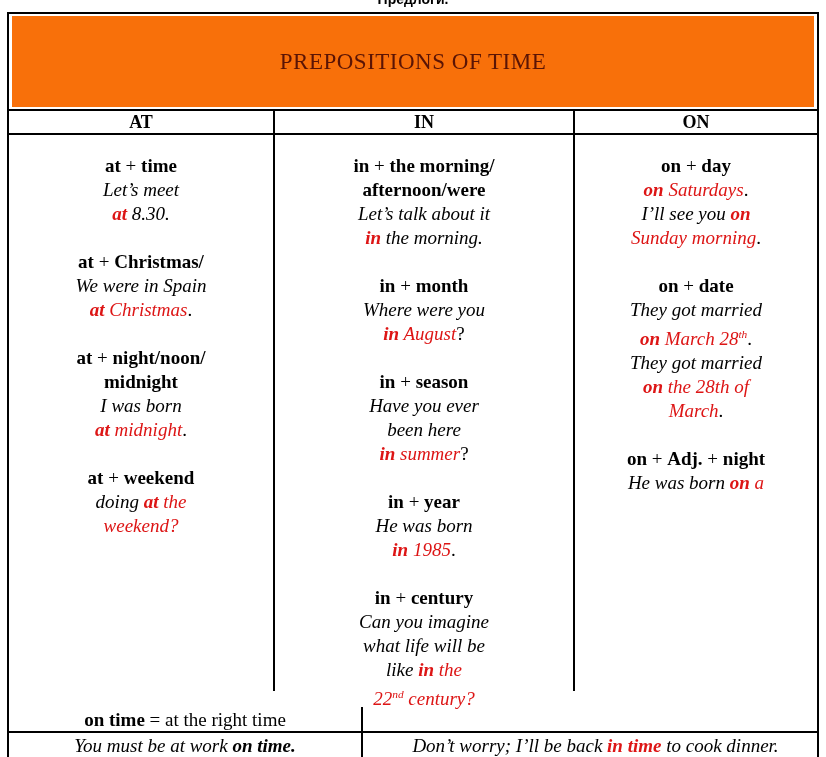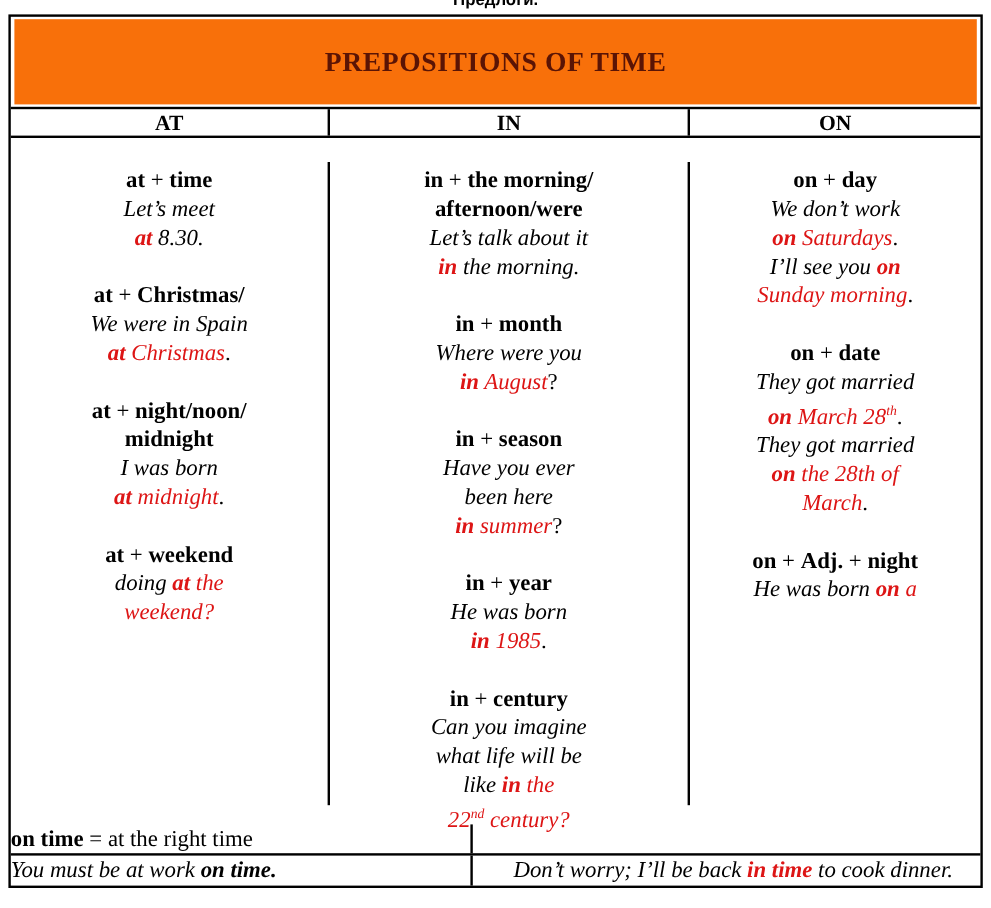--- a/index.html
+++ b/index.html
@@ -15,43 +15,43 @@
     font-family:"Liberation Serif","DejaVu Serif",serif; color:#000;
   }
   .top-label-clip { height:8px; overflow:hidden; text-align:center; margin-bottom:4px; }
   .top-label-clip span {
     display:inline-block; font-size:14px; line-height:18px; font-weight:bold;
     font-family:"Liberation Sans","DejaVu Sans",sans-serif;
     transform:translateY(-10px);
   }
   .gtable { width:812px; margin-left:7px; border:2px solid var(--line); background:#fff; }
   .banner-pad { padding:2px 3px; border-bottom:2px solid var(--line); }
-  .banner { background:var(--banner-bg); height:71px; display:flex; align-items:center; justify-content:center;font-weight:bold; }
+  .banner { background:var(--banner-bg); height:91px; display:flex; align-items:center; justify-content:center; }
   .banner span { color:var(--banner-text); font-size:23px; letter-spacing:0.5px; }
   .header-row { display:flex; border-bottom:2px solid var(--line); }
   .hcell { height:22px; line-height:22px; text-align:center; font-weight:bold; font-size:18px; }
   .c0 { width:266px; } .c1 { width:300px; } .c2 { flex:1; }
   .c0,.c1 { border-right:2px solid var(--line); }
   .main-row { display:flex; height:556px; }
-  .mcell { padding-top:4px; font-size:19px;margin-top:20px; }
+  .mcell { padding-top:19px; font-size:19px; }
   .mcell .line { line-height:24px; text-align:center; }
   .block { margin-bottom:24px; }
   .block:last-child { margin-bottom:0; }
   .r-b { font-weight:bold; }
   .r-i { font-style:italic; }
   .r-bi { font-weight:bold; font-style:italic; }
   .r-n { }
   .r-ri { color:var(--red); font-style:italic; }
   .r-rbi { color:var(--red); font-weight:bold; font-style:italic; }
   .r-sup { color:var(--red); font-style:italic; font-size:60%; vertical-align:super; }
   .spacer { height:16px; }
   .footer-row { display:flex; font-size:19px; }
   #footer-defs { border-bottom:2px solid var(--line); height:26px; line-height:26px; }
   #footer-exs { height:25px; line-height:25px;gap:11px; }
-  .f-left { width:385px; border-right:2px solid var(--line); text-align:left; }
+  .f-left { width:354px; border-right:2px solid var(--line); text-align:center; }
   .f-right { flex:1; text-align:center; }
 </style>
 </head>
 <body>
 
 <div class="page">
   <div class="top-label-clip">
     <span>Предлоги.</span>
   </div>
   <div class="gtable">
@@ -116,21 +116,20 @@
             <div class="line"><span class="run r-b">in</span><span class="run r-n"> + </span><span class="run r-b">century</span></div>
             <div class="line"><span class="run r-i">Can you imagine</span></div>
             <div class="line"><span class="run r-i">what life will be</span></div>
             <div class="line"><span class="run r-i">like </span><span class="run r-rbi">in</span><span class="run r-ri"> the</span></div>
             <div class="line"><span class="run r-ri">22</span><span class="run r-sup">nd</span><span class="run r-ri"> century?</span></div>
           </div>
         </div>
         <div class="mcell c2">
           <div class="block">
             <div class="line"><span class="run r-b">on</span><span class="run r-n"> + </span><span class="run r-b">day</span></div>
-            <div class="line"><span class="run r-i">We don’t work</span></div>
             <div class="line"><span class="run r-rbi">on</span><span class="run r-ri"> Saturdays</span><span class="run r-n">.</span></div>
             <div class="line"><span class="run r-i">I’ll see you </span><span class="run r-rbi">on</span></div>
             <div class="line"><span class="run r-ri">Sunday morning</span><span class="run r-n">.</span></div>
           </div>
           <div class="block">
             <div class="line"><span class="run r-b">on</span><span class="run r-n"> + </span><span class="run r-b">date</span></div>
             <div class="line"><span class="run r-i">They got married</span></div>
             <div class="line"><span class="run r-rbi">on</span><span class="run r-ri"> March 28</span><span class="run r-sup">th</span><span class="run r-n">.</span></div>
             <div class="line"><span class="run r-i">They got married</span></div>
             <div class="line"><span class="run r-rbi">on</span><span class="run r-ri"> the 28th of</span></div>

